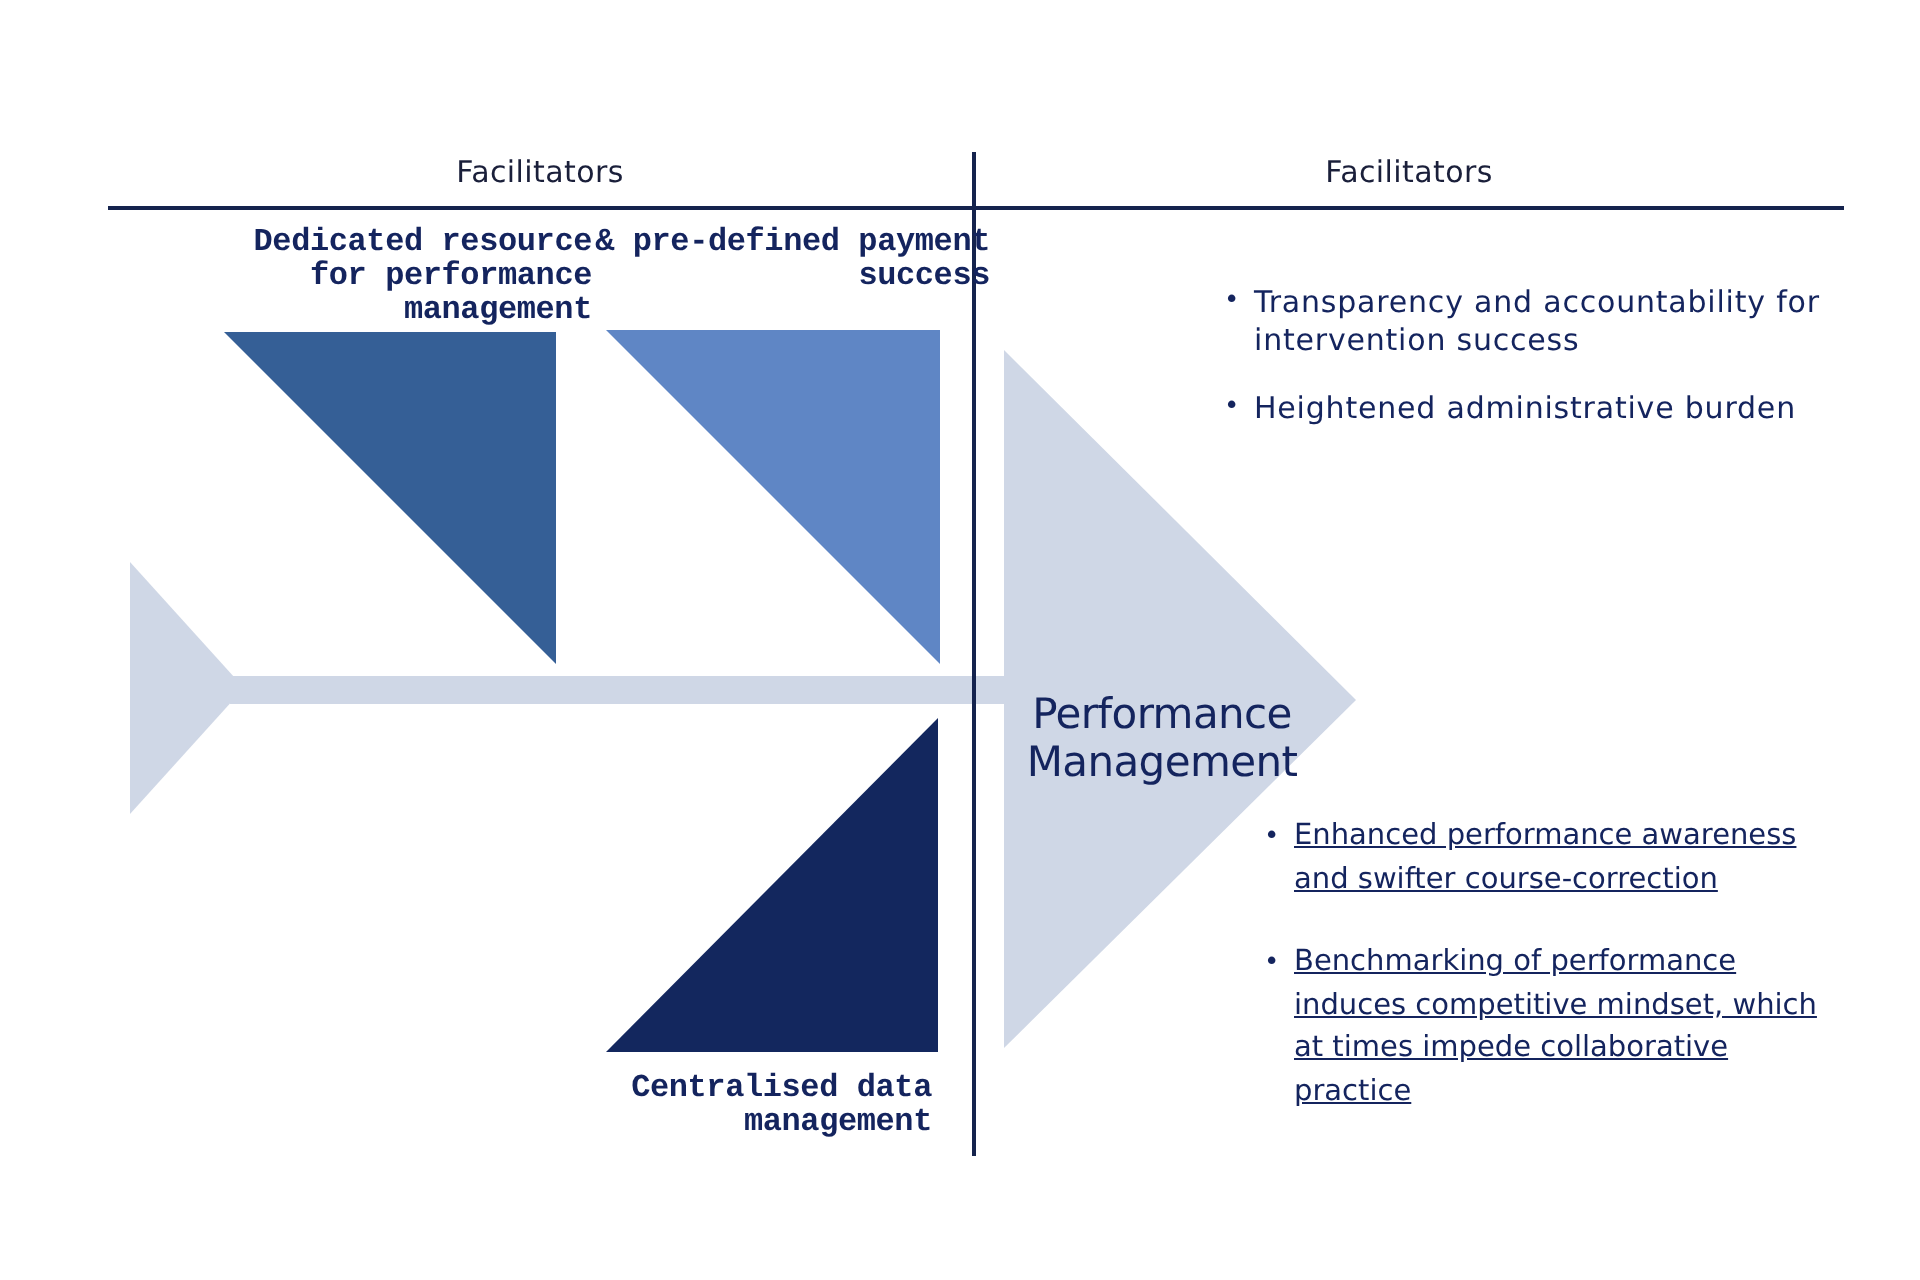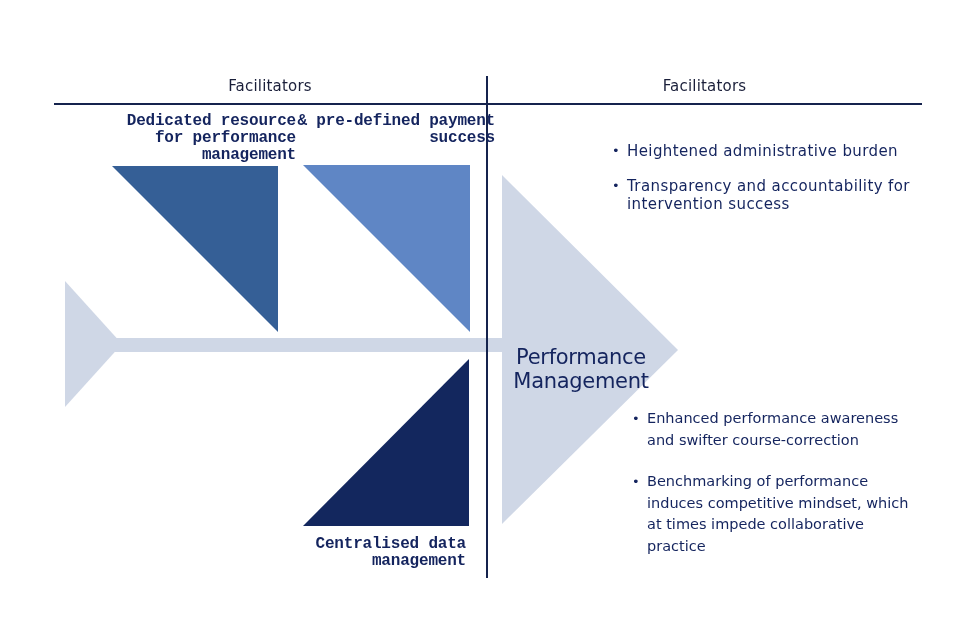--- a/index.html
+++ b/index.html
@@ -10,21 +10,21 @@
   .header.right { left: 487px; width: 435px; }
   .hline { position: absolute; left: 54px; top: 103px; width: 868px; height: 2px; background: #15234d; }
   .vline { position: absolute; left: 486px; top: 76px; width: 2px; height: 502px; background: #15234d; }
   .bone-label { position: absolute; font-family: Liberation Mono, monospace; font-weight: bold; font-size: 16px; line-height: 17px; color: #14245e; text-align: right; letter-spacing: -0.2px; }
   .head-label { position: absolute; left: 496px; top: 325px; width: 170px; font-family: "DejaVu Sans", sans-serif; font-size: 21px; line-height: 24px; color: #14245e; text-align: center; letter-spacing: -0.3px; margin-top: 20px; }
   .impl-list { position: absolute; margin: 0; padding: 0; list-style: none; font-family: "DejaVu Sans", sans-serif; font-size: 15px; line-height: 18.5px; color: #14245e; }
   .impl-list li { position: relative; padding-left: 15px; margin-bottom: 16px; }
   .impl-list li::before { content: "\2022"; position: absolute; left: 0; top: 0; font-size: 13px; }
   .impl-top { left: 612px; top: 142px; width: 300px; letter-spacing: 0.4px; }
   .impl-bottom { left: 632px; top: 408px; width: 290px; font-size: 14.5px; line-height: 21.5px; }
-  .impl-bottom li { margin-bottom: 20px; }
+  .impl-bottom li { margin-bottom: 20px; text-decoration: underline; }
 </style>
 </head>
 <body>
 
 <div class="diagram">
   <svg width="960" height="640" style="position:absolute;left:0;top:0">
     <polygon points="65,281 122,344 65,407" fill="#cfd7e6"></polygon>
     <rect x="115" y="338" width="395" height="14" fill="#cfd7e6"></rect>
     <polygon points="502,175 678,350 502,524" fill="#cfd7e6"></polygon>
     <polygon points="112,166 278,166 278,332" fill="#355f96"></polygon>
@@ -52,21 +52,21 @@
     <div>Centralised data</div>
     <div>management</div>
   </div>
 
   <div class="head-label">
     <div>Performance</div>
     <div>Management</div>
   </div>
 
   <ul class="impl-list impl-top">
+    <li>Transparency and accountability for intervention success</li>
     <li>Heightened administrative burden</li>
-    <li>Transparency and accountability for intervention success</li>
   </ul>
 
   <ul class="impl-list impl-bottom">
     <li>Enhanced performance awareness and swifter course-correction</li>
     <li>Benchmarking of performance induces competitive mindset, which at times impede collaborative practice</li>
   </ul>
 </div>
 
 </body></html>

